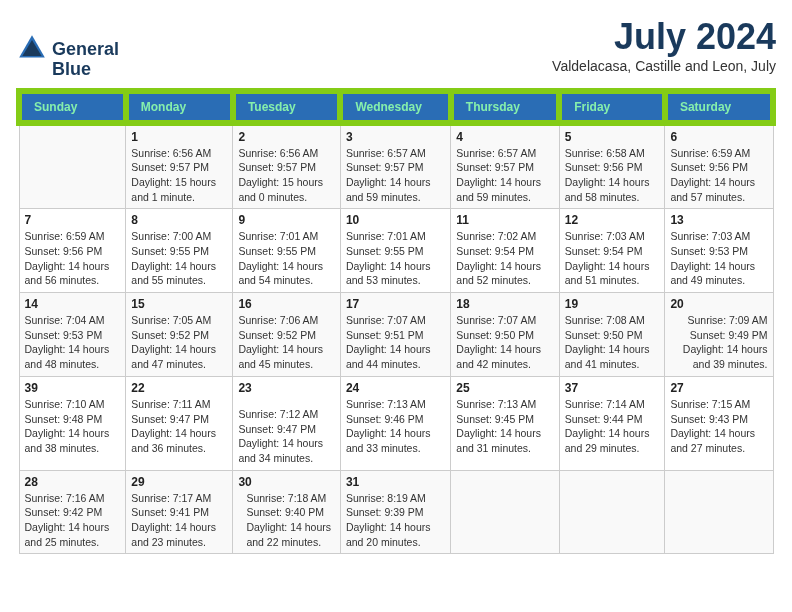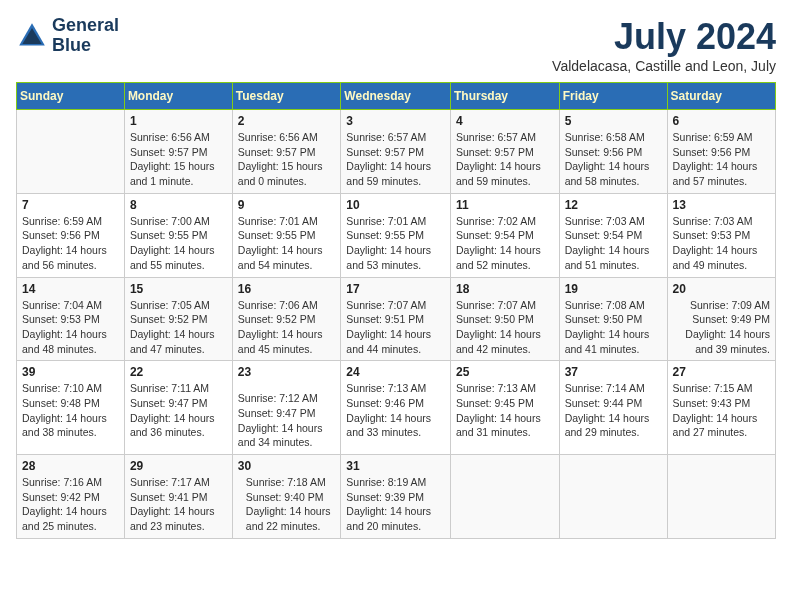--- a/index.html
+++ b/index.html
@@ -19,20 +19,21 @@
     .logo {
       display: flex;
       align-items: center;
       gap: 4px;
     }
     .logo-text {
       font-size: 18px;
       font-weight: bold;
       color: #1a3a5c;
       line-height: 1.1;
+      margin-top: 24px;
     }
     .logo-text span {
       display: block;
     }
     .logo-icon {
       width: 32px;
       height: 32px;
     }
     .title-block {
       text-align: right;
@@ -46,25 +47,25 @@
       font-size: 14px;
       color: #333;
     }
     table {
       width: 100%;
       border-collapse: collapse;
       font-size: 11px;
     }
     thead tr th {
       background-color: #2a6db5;
-      color: #fef9c3;
-      padding: 6px 3px;
+      color: #86efac;
+      padding: 6px 12px;
       text-align: left;
       font-size: 12px;
-      border: 1px solid #84cc16;
+      border: 6px solid #84cc16;
     }
     tbody tr td {
       border: 1px solid #ccc;
       vertical-align: top;
       padding: 4px 5px;
       min-height: 80px;
       height: 80px;
       width: 113px;
     }
     tbody tr:nth-child(odd) td {

